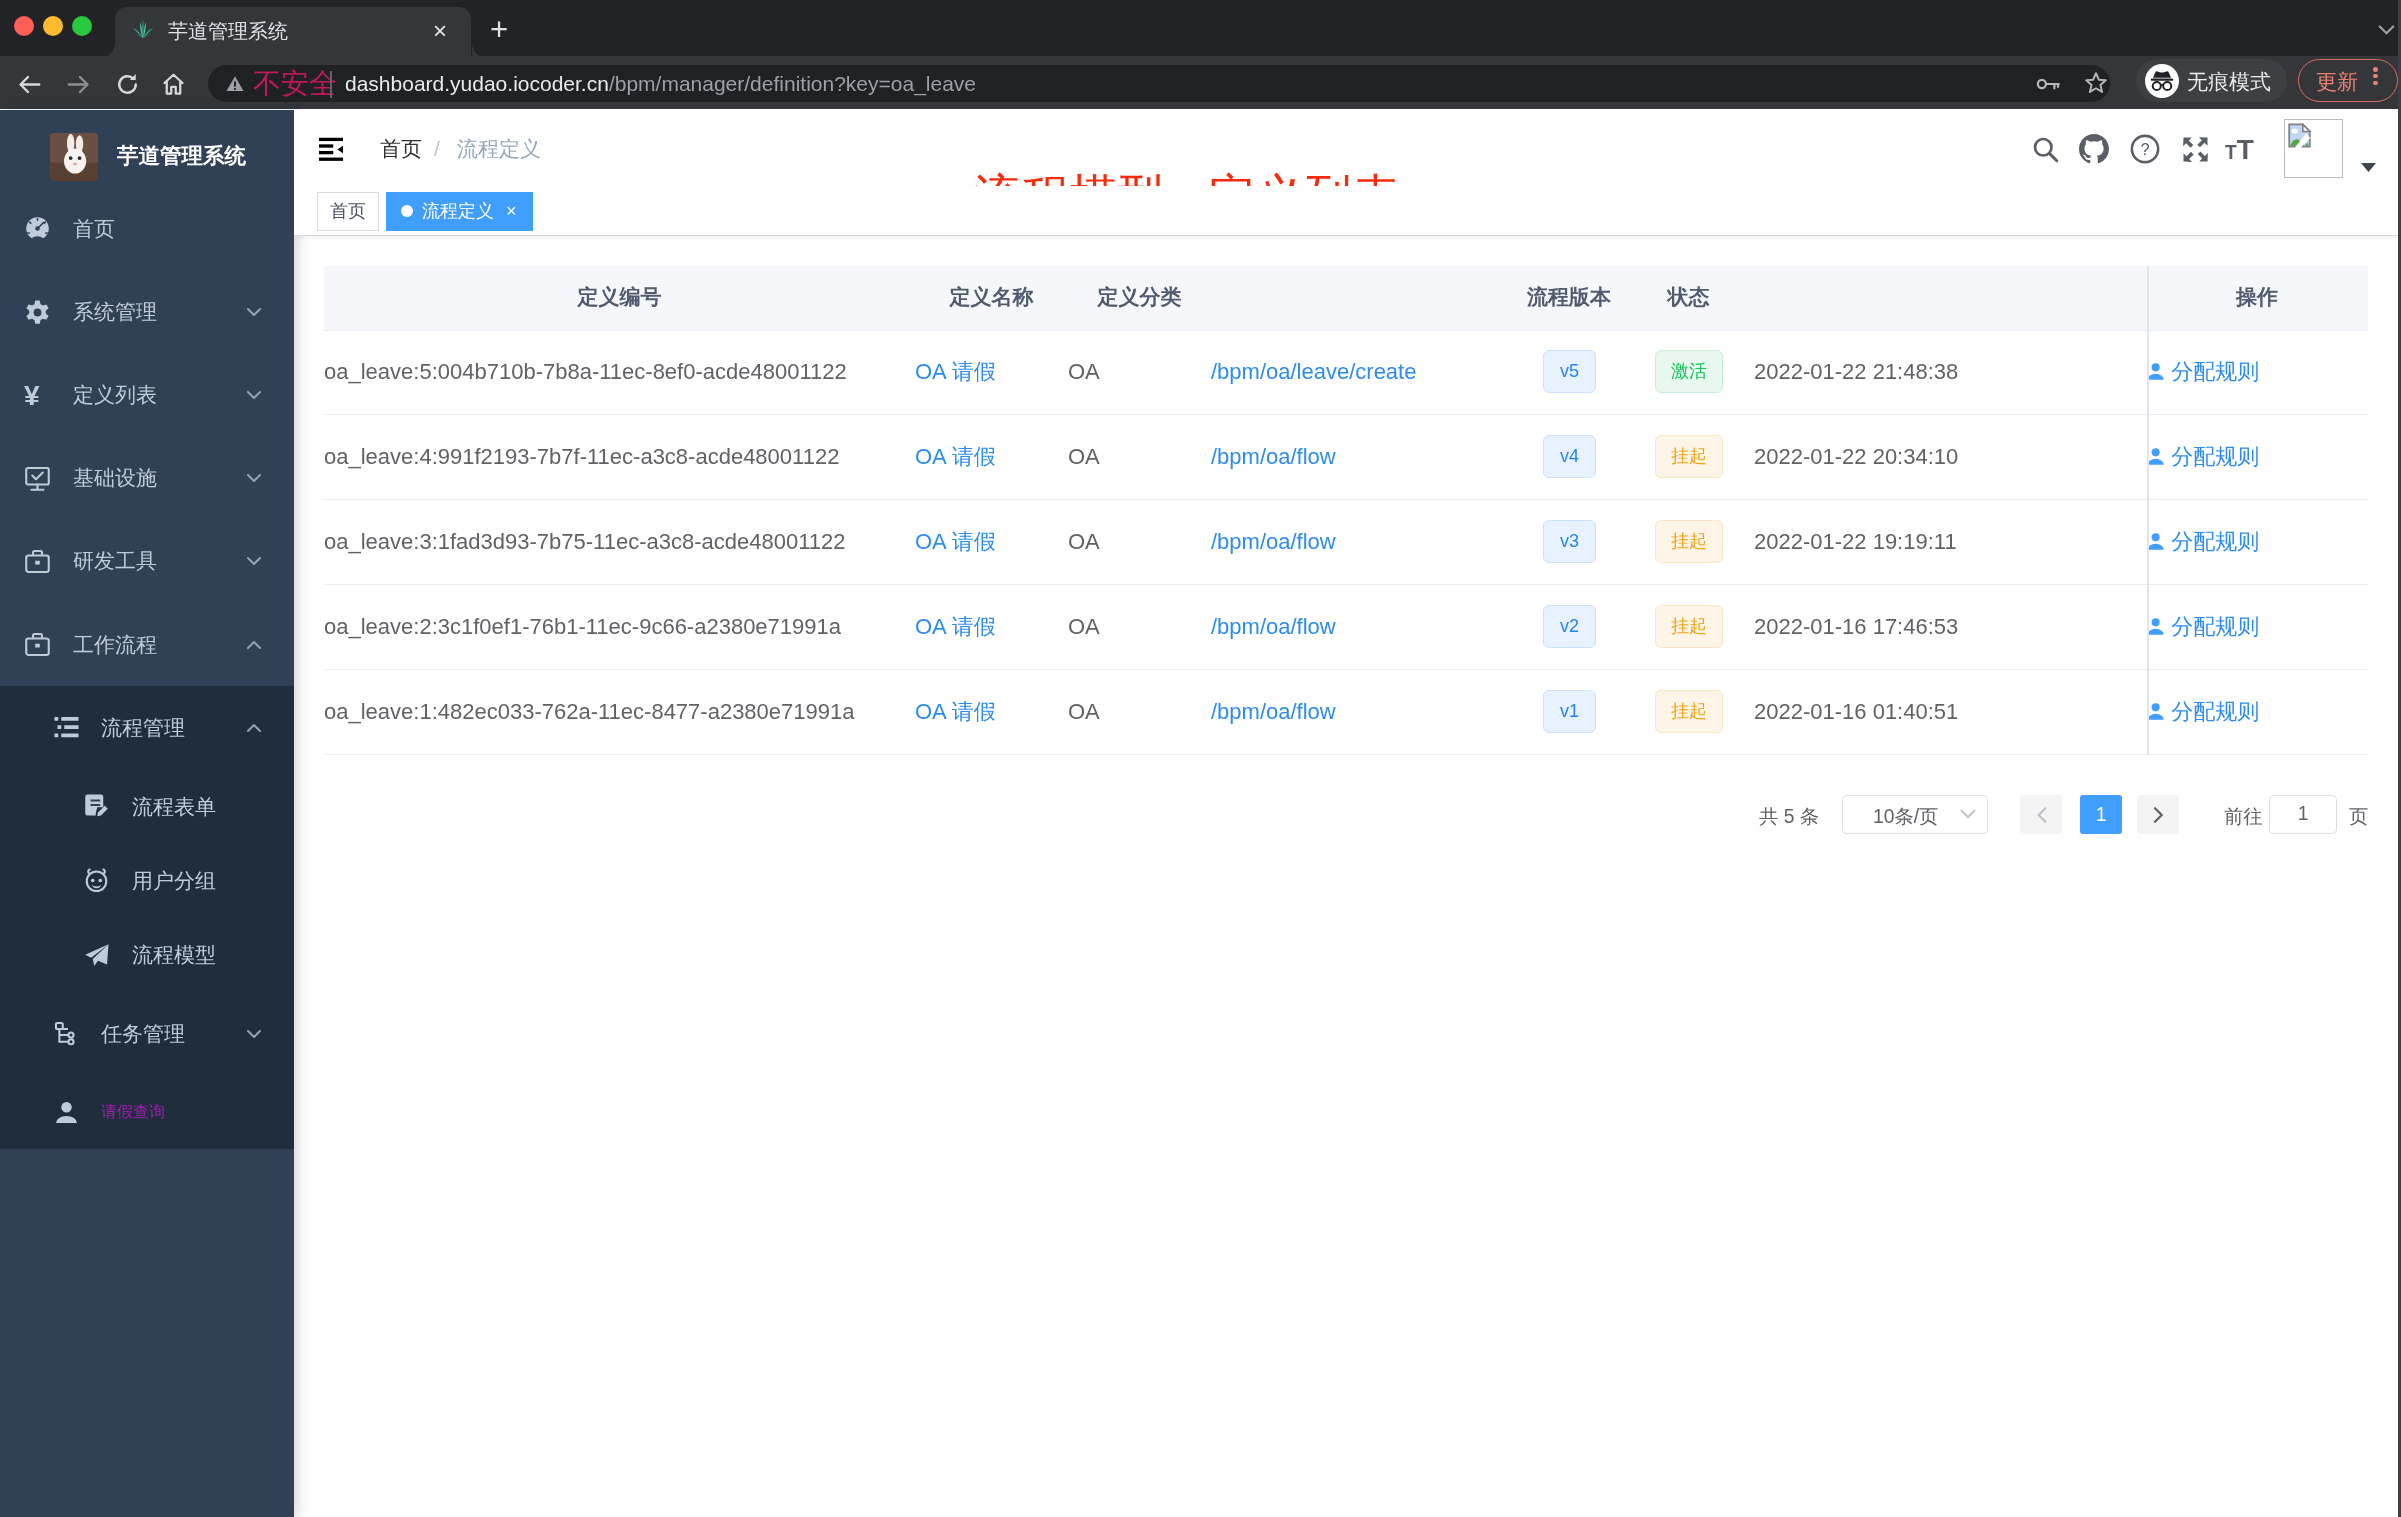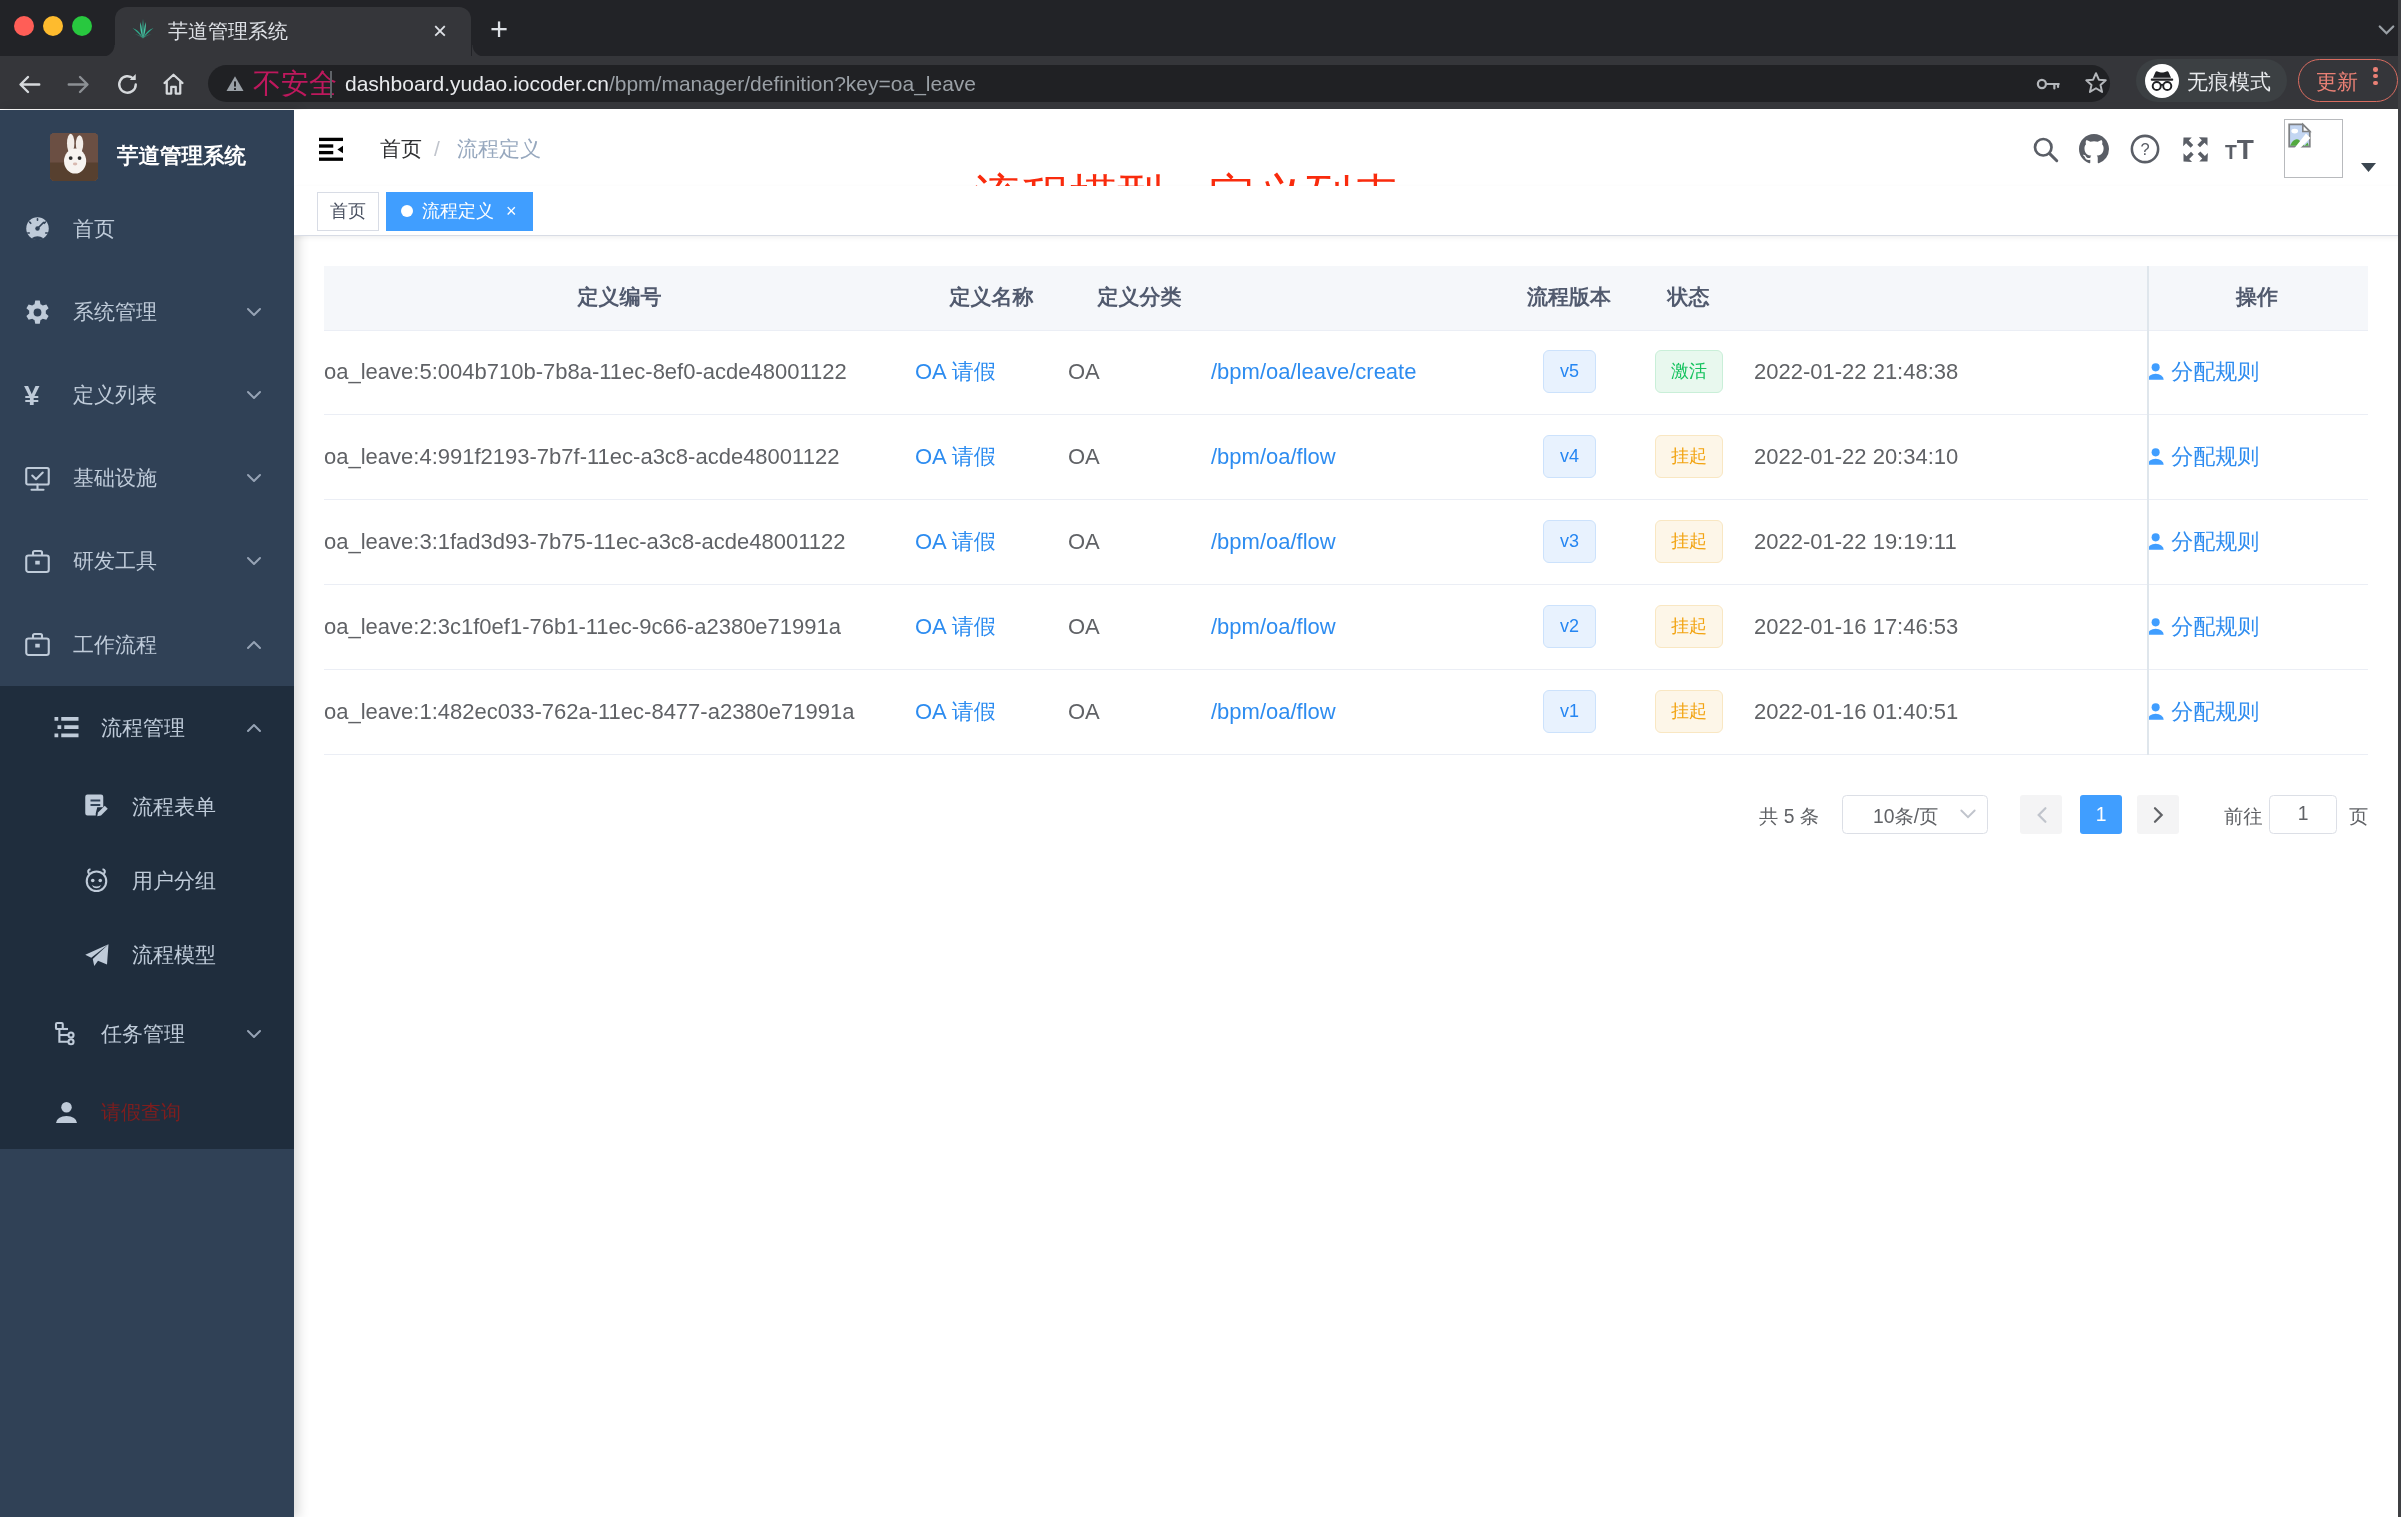--- a/index.html
+++ b/index.html
@@ -318,21 +318,21 @@
         </svg>
       </div>
       <div class="abs" style="left:53px; top:1099px;">
         <svg width="27" height="27" viewBox="0 0 36 36">
           <g fill="#bfcbd9">
             <circle cx="18" cy="11" r="7"></circle>
             <path d="M4 32 a14 9.5 0 0 1 28 0 z"></path>
           </g>
         </svg>
       </div>
-      <div class="abs" style="left:101px; top:1100px; color:#7f1d1d; font-size:20px; line-height:24px;">请假查询</div>
+      <div class="abs" style="left:101px; top:1100px; color:#a21caf; font-size:16px; line-height:24px;">请假查询</div>
     </div>
 
   <div class="abs navbar"></div>
 
   <div class="abs" style="left:319px; top:137px;">
     <svg width="24" height="24" viewBox="0 0 32 32">
       <g fill="#000">
         <rect x="0" y="1" width="32" height="4.4"></rect>
         <rect x="0" y="9.8" width="19" height="4.4"></rect>
         <rect x="0" y="18.6" width="19" height="4.4"></rect>

